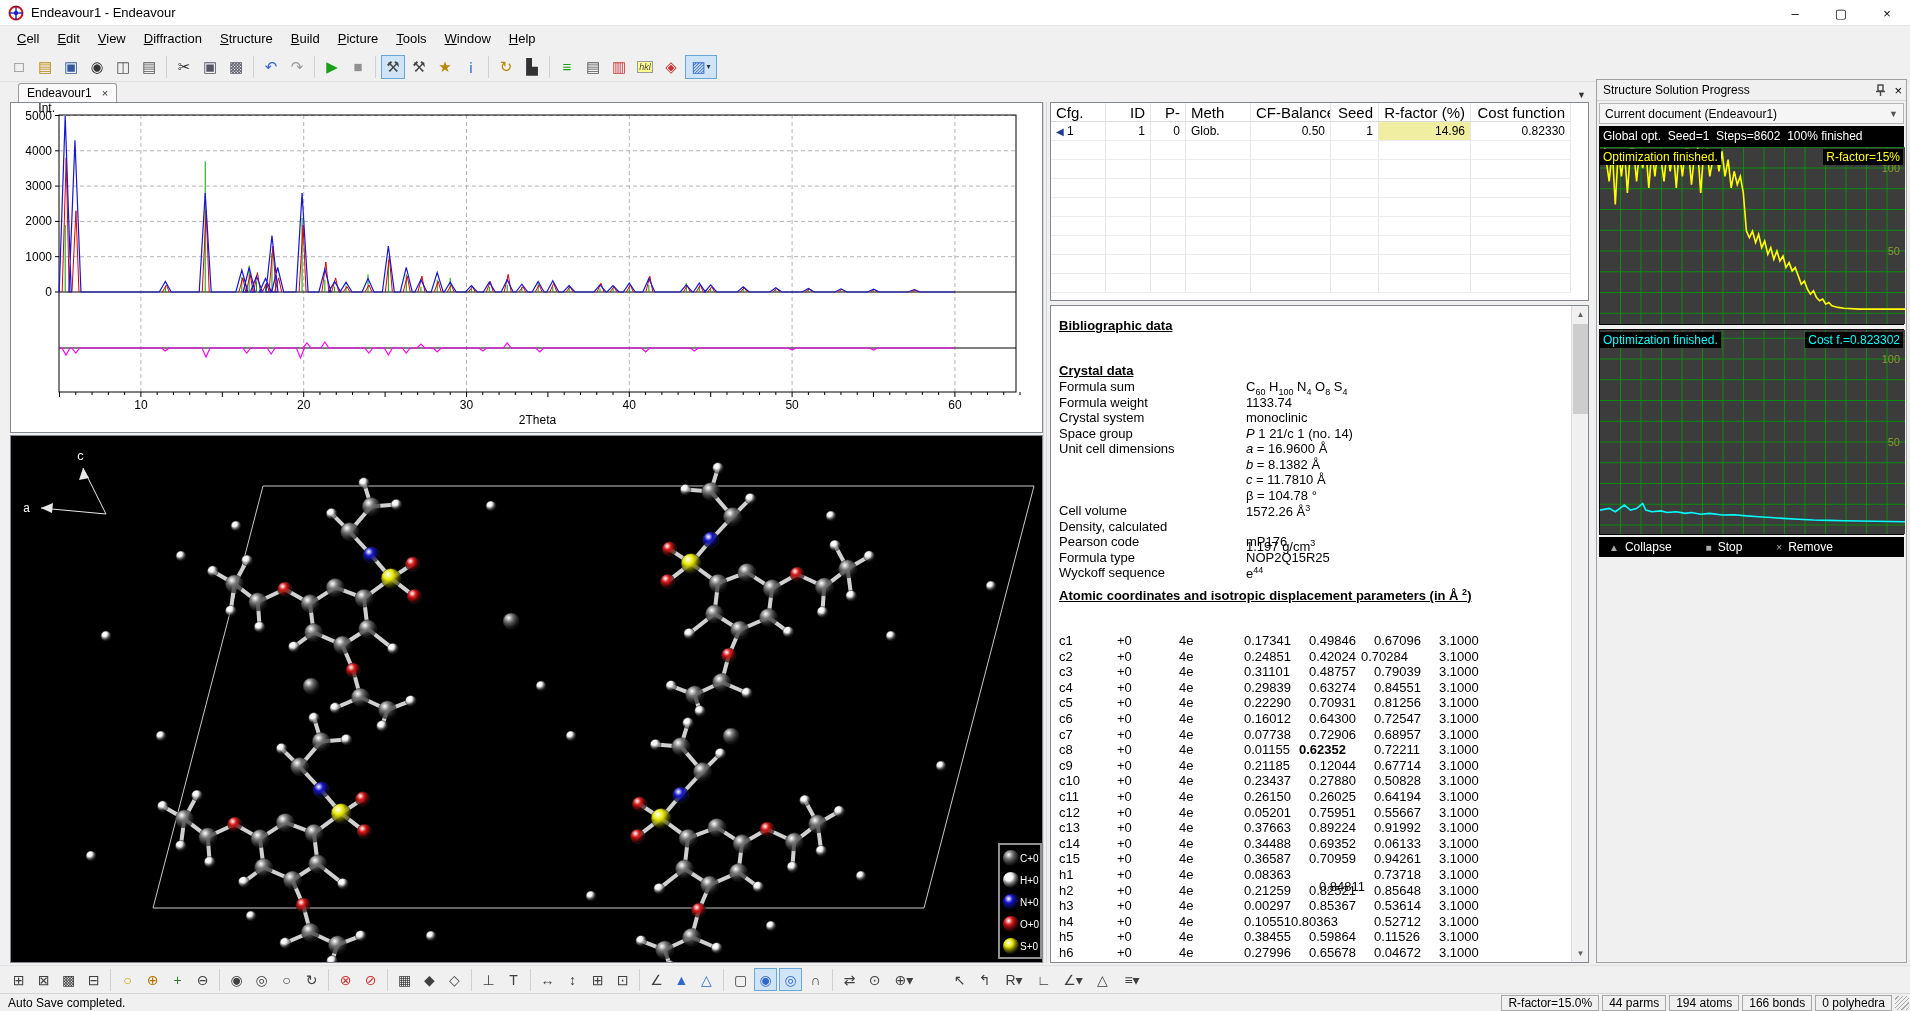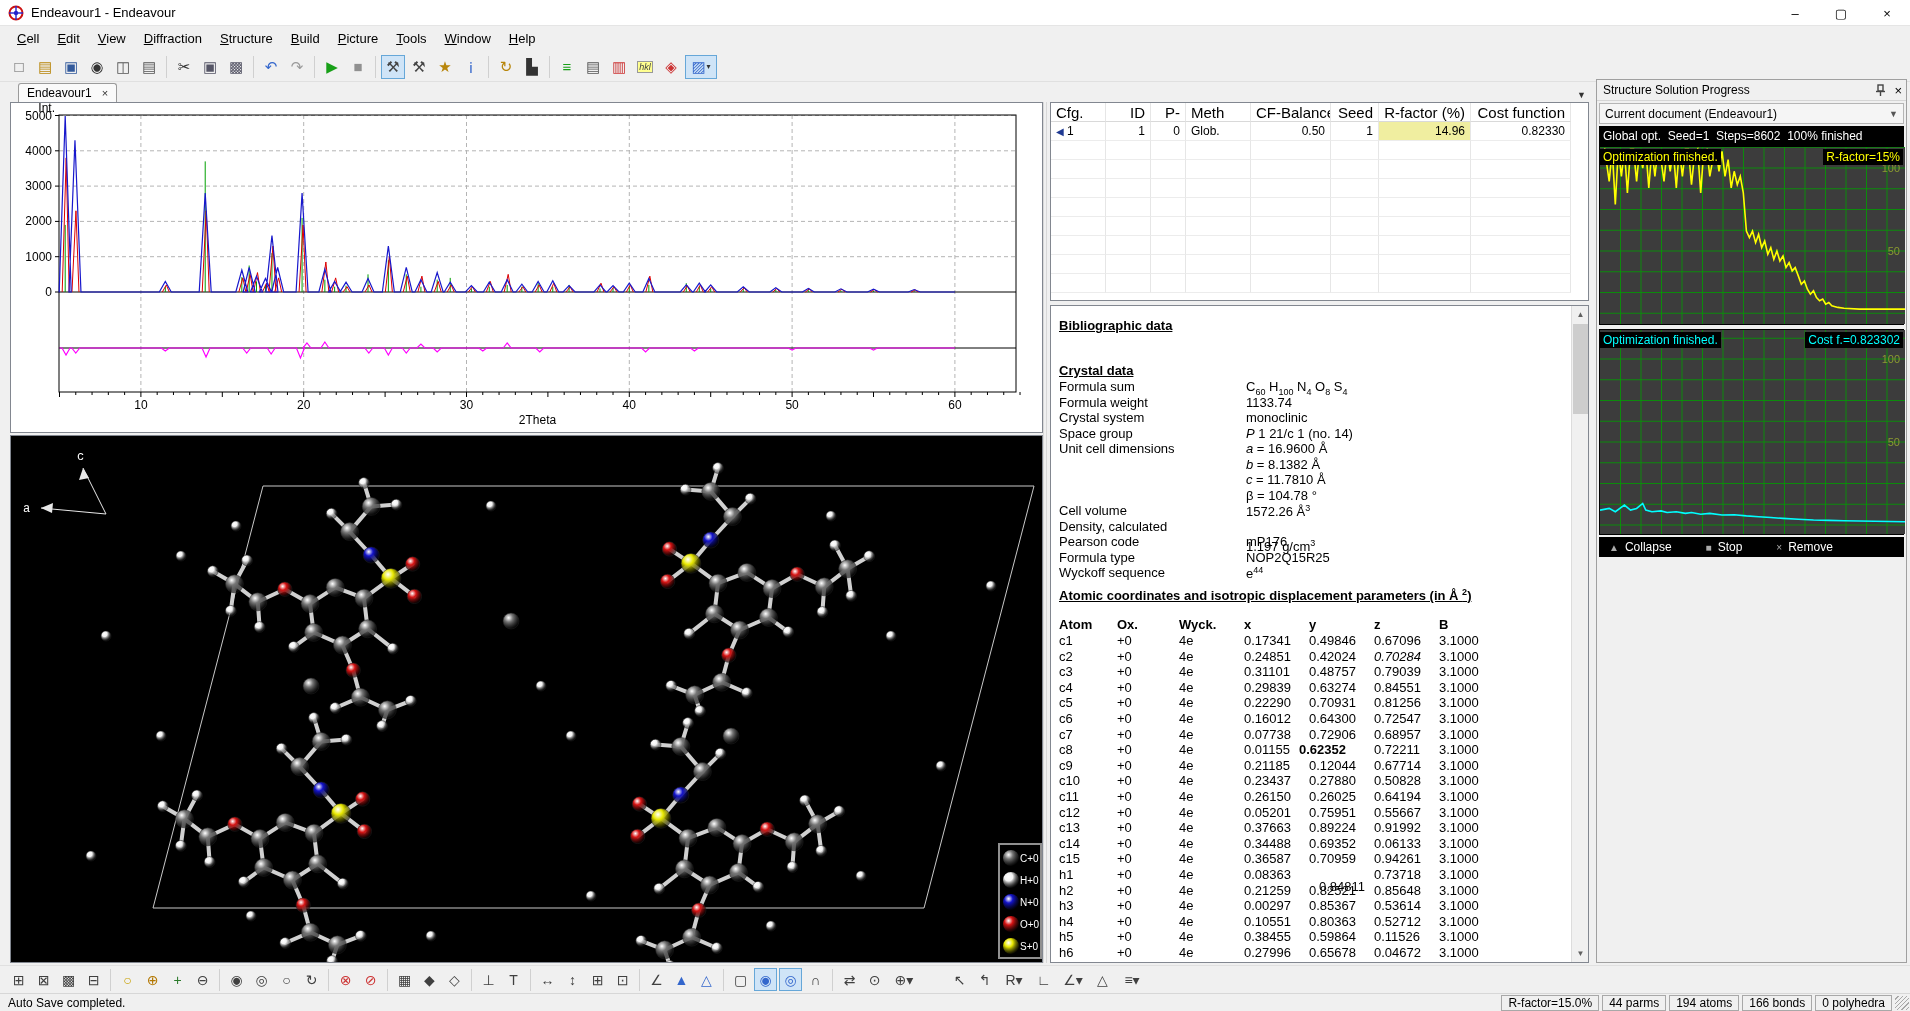--- a/index.html
+++ b/index.html
@@ -850,45 +850,36 @@
         <div class="ip-val" style="top: 197px;">1572.26 Å<sup>3</sup></div>
         <div class="ip-line" style="top: 212.5px;">Density, calculated</div>
         <div class="ip-val" style="top: 212.5px; margin-top: 19px;">1.197 g/cm<sup>3</sup></div>
         <div class="ip-line" style="top: 228px;">Pearson code</div>
         <div class="ip-val" style="top: 228px;">mP176</div>
         <div class="ip-line" style="top: 243.5px;">Formula type</div>
         <div class="ip-val" style="top: 243.5px;">NOP2Q15R25</div>
         <div class="ip-line" style="top: 259px;">Wyckoff sequence</div>
         <div class="ip-val" style="top: 259px;">e<sup>44</sup></div>
         <div class="ip-line ip-head" style="top: 281px;">Atomic coordinates and isotropic displacement parameters (in Å <sup>2</sup>)</div>
-        <div class="at-row" style="top: 311px; font-weight: bold;">
-          <span class="at-c" style="left: 8px;">Atom</span>
-          <span class="at-c" style="left: 66px;">Ox.</span>
-          <span class="at-c" style="left: 128px;">Wyck.</span>
-          <span class="at-c" style="left: 193px;">x</span>
-          <span class="at-c" style="left: 258px;">y</span>
-          <span class="at-c" style="left: 323px;">z</span>
-          <span class="at-c" style="left: 388px;">B</span>
-        </div>
         <div class="at-row" style="top: 327px;">
           <span class="at-c" style="left: 8px;">c1</span>
           <span class="at-c" style="left: 66px;">+0</span>
           <span class="at-c" style="left: 128px;">4e</span>
           <span class="at-c" style="left: 193px;">0.17341</span>
           <span class="at-c" style="left: 258px;">0.49846</span>
           <span class="at-c" style="left: 323px;">0.67096</span>
           <span class="at-c" style="left: 388px;">3.1000</span>
         </div>
         <div class="at-row" style="top: 342.6px;">
           <span class="at-c" style="left: 8px;">c2</span>
           <span class="at-c" style="left: 66px;">+0</span>
           <span class="at-c" style="left: 128px;">4e</span>
           <span class="at-c" style="left: 193px;">0.24851</span>
           <span class="at-c" style="left: 258px;">0.42024</span>
-          <span class="at-c" style="left: 323px; font-style: italic;">0.70284</span>
+          <span class="at-c" style="left: 310px;">0.70284</span>
           <span class="at-c" style="left: 388px;">3.1000</span>
         </div>
         <div class="at-row" style="top: 358.2px;">
           <span class="at-c" style="left: 8px;">c3</span>
           <span class="at-c" style="left: 66px;">+0</span>
           <span class="at-c" style="left: 128px;">4e</span>
           <span class="at-c" style="left: 193px;">0.31101</span>
           <span class="at-c" style="left: 258px;">0.48757</span>
           <span class="at-c" style="left: 323px;">0.79039</span>
           <span class="at-c" style="left: 388px;">3.1000</span>
@@ -1026,21 +1017,21 @@
           <span class="at-c" style="left: 193px;">0.00297</span>
           <span class="at-c" style="left: 258px;">0.85367</span>
           <span class="at-c" style="left: 323px;">0.53614</span>
           <span class="at-c" style="left: 388px;">3.1000</span>
         </div>
         <div class="at-row" style="top: 607.8px;">
           <span class="at-c" style="left: 8px;">h4</span>
           <span class="at-c" style="left: 66px;">+0</span>
           <span class="at-c" style="left: 128px;">4e</span>
           <span class="at-c" style="left: 193px;">0.10551</span>
-          <span class="at-c" style="left: 258px; text-align: center;">0.80363</span>
+          <span class="at-c" style="left: 240px; text-align: center;">0.80363</span>
           <span class="at-c" style="left: 323px;">0.52712</span>
           <span class="at-c" style="left: 388px;">3.1000</span>
         </div>
         <div class="at-row" style="top: 623.4px;">
           <span class="at-c" style="left: 8px;">h5</span>
           <span class="at-c" style="left: 66px;">+0</span>
           <span class="at-c" style="left: 128px;">4e</span>
           <span class="at-c" style="left: 193px;">0.38455</span>
           <span class="at-c" style="left: 258px;">0.59864</span>
           <span class="at-c" style="left: 323px;">0.11526</span>

